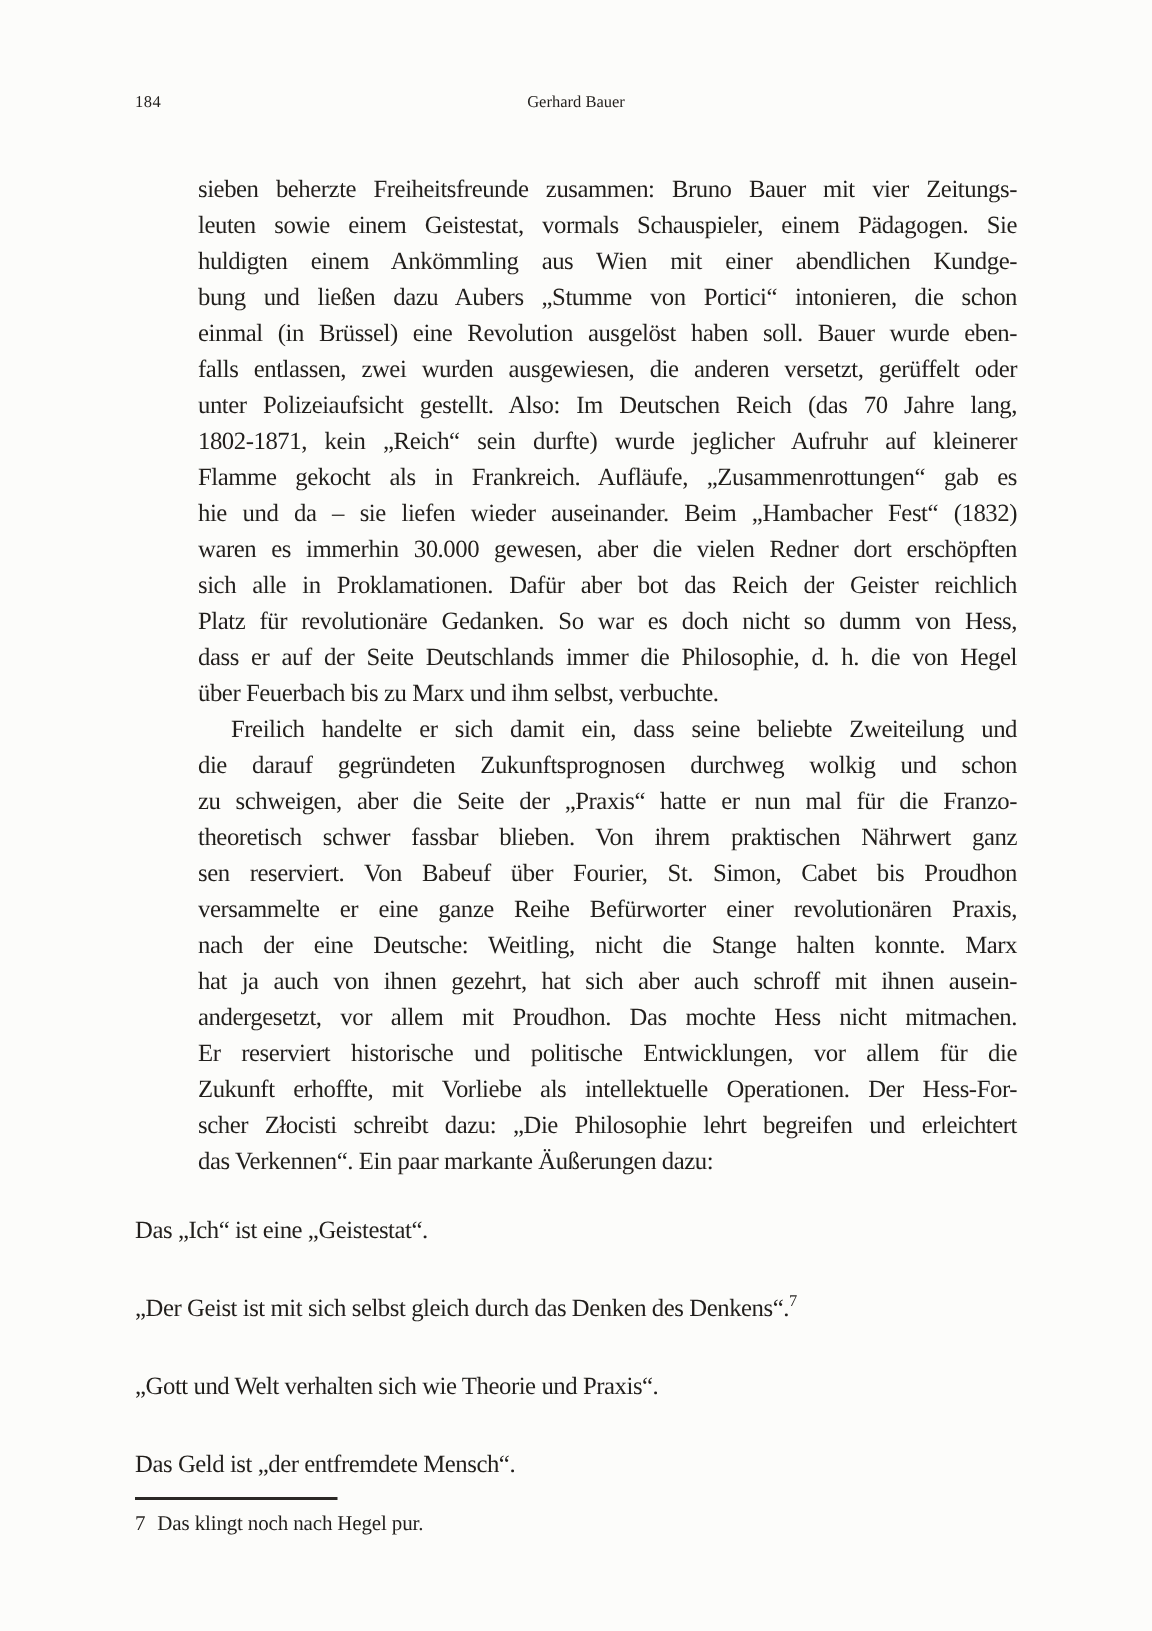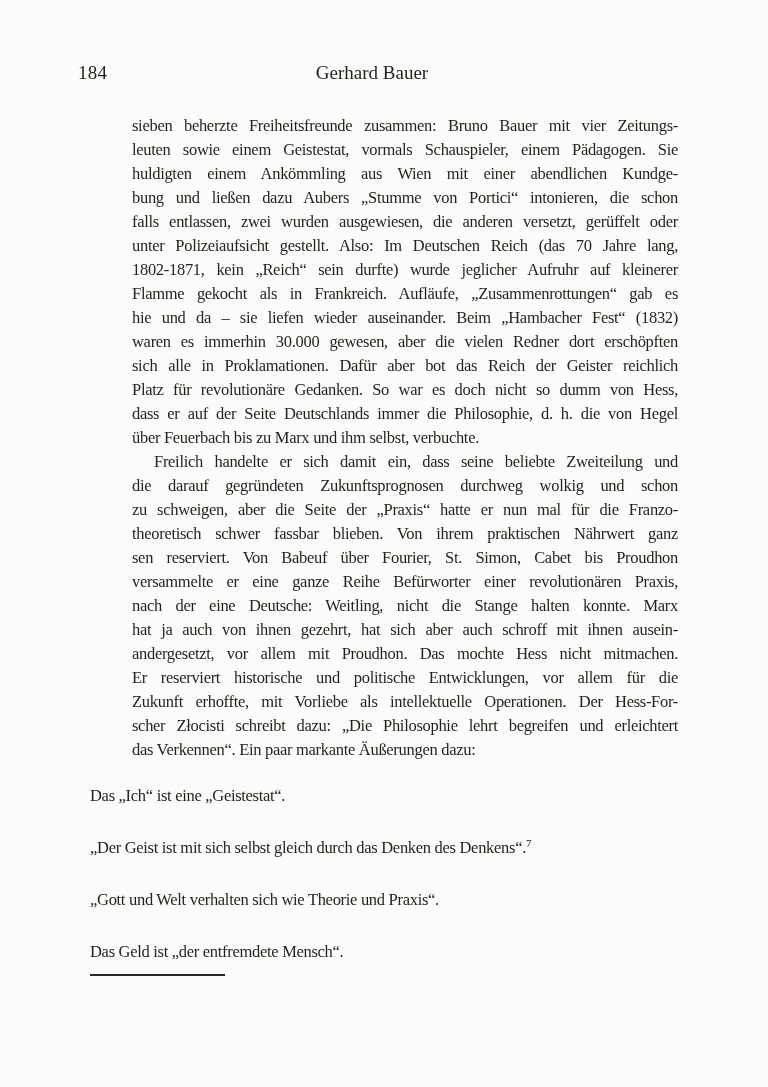--- a/index.html
+++ b/index.html
@@ -12,24 +12,24 @@
     width: 768px;
     height: 1087px;
     background: #fcfcfa;
     color: #221f1c;
     font-family: "Liberation Serif", "DejaVu Serif", serif;
     overflow: hidden;
   }
   .header {
     position: absolute;
     top: 62px;
-    left: 78px;
+    left: 90px;
     width: 588px;
     height: 24px;
-    font-size: 19px;
+    font-size: 11px;
   }
   .page-number {
     position: absolute;
     left: 0;
     top: 0;
     letter-spacing: 0.3px;
   }
   .running-head {
     text-align: center;
   }
@@ -96,20 +96,21 @@
     <span class="page-number">184</span>
     <div class="running-head">Gerhard Bauer</div>
   </div>
 
   <div class="body-text">
     <div class="paragraph">
         <div class="line">sieben beherzte Freiheitsfreunde zusammen: Bruno Bauer mit vier Zeitungs-</div>
         <div class="line">leuten sowie einem Geistestat, vormals Schauspieler, einem Pädagogen. Sie</div>
         <div class="line">huldigten einem Ankömmling aus Wien mit einer abendlichen Kundge-</div>
         <div class="line">bung und ließen dazu Aubers „Stumme von Portici“ intonieren, die schon</div>
+        <div class="line">einmal (in Brüssel) eine Revolution ausgelöst haben soll. Bauer wurde eben-</div>
         <div class="line">falls entlassen, zwei wurden ausgewiesen, die anderen versetzt, gerüffelt oder</div>
         <div class="line">unter Polizeiaufsicht gestellt. Also: Im Deutschen Reich (das 70 Jahre lang,</div>
         <div class="line">1802-1871, kein „Reich“ sein durfte) wurde jeglicher Aufruhr auf kleinerer</div>
         <div class="line">Flamme gekocht als in Frankreich. Aufläufe, „Zusammenrottungen“ gab es</div>
         <div class="line">hie und da – sie liefen wieder auseinander. Beim „Hambacher Fest“ (1832)</div>
         <div class="line">waren es immerhin 30.000 gewesen, aber die vielen Redner dort erschöpften</div>
         <div class="line">sich alle in Proklamationen. Dafür aber bot das Reich der Geister reichlich</div>
         <div class="line">Platz für revolutionäre Gedanken. So war es doch nicht so dumm von Hess,</div>
         <div class="line">dass er auf der Seite Deutschlands immer die Philosophie, d. h. die von Hegel</div>
         <div class="line line-last">über Feuerbach bis zu Marx und ihm selbst, verbuchte.</div>
@@ -140,16 +141,19 @@
       <div class="quote">
         <span>„Gott und Welt verhalten sich wie Theorie und Praxis“.</span>
       </div>
       <div class="quote">
         <span>Das Geld ist „der entfremdete Mensch“.</span>
       </div>
     </div>
 
     <div class="footnote">
       <div class="footnote-rule"></div>
+      <div class="footnote-text">
+        <span class="footnote-marker">7</span><span>Das klingt noch nach Hegel pur.</span>
+      </div>
     </div>
   </div>
 
 </div>
 
 </body></html>

